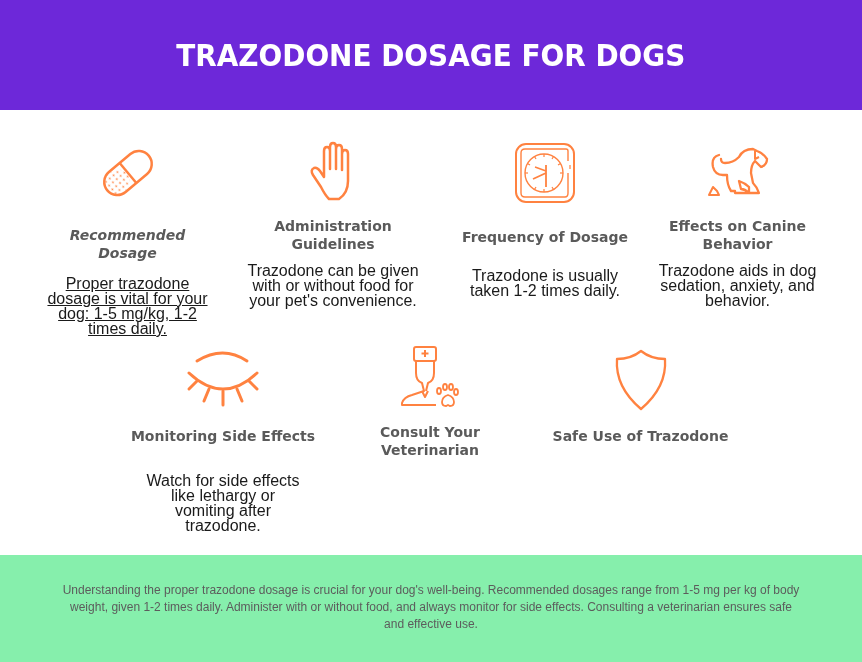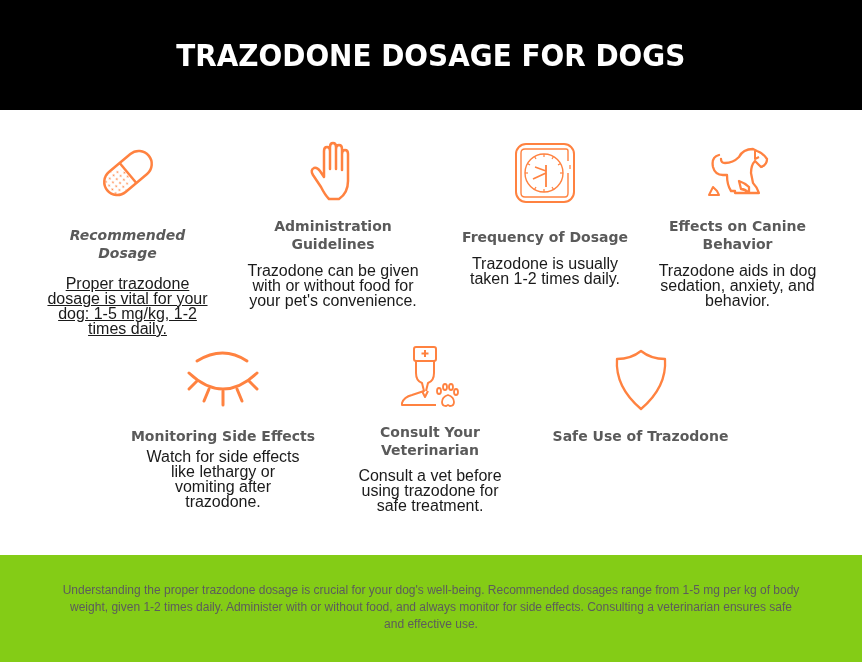--- a/index.html
+++ b/index.html
@@ -1,21 +1,21 @@
 <!DOCTYPE html>
 <html><head>
   <meta charset="utf-8">
   <style>
     * { margin: 0; padding: 0; box-sizing: border-box; }
     html, body { width: 862px; height: 662px; overflow: hidden; background: #ffffff; }
     body { font-family: "Liberation Sans", "DejaVu Sans", sans-serif; position: relative; }
 
     .header {
       position: absolute; left: 0; top: 0; width: 862px; height: 110px;
-      background: #000000;
+      background: #6d28d9;
       display: flex; align-items: center; justify-content: center;
     }
     .header h1 {
       color: #ffffff; font-family: "DejaVu Sans", sans-serif; font-weight: bold;
       font-size: 30px; letter-spacing: 0px; transform: scaleX(0.93);
     }
 
     .card {
       position: absolute; text-align: center;
       display: flex; flex-direction: column; align-items: center;
@@ -26,21 +26,21 @@
       font-family: "DejaVu Sans", sans-serif; font-weight: bold; color: #5a5a5a;
       font-size: 14px; line-height: 18px;
     }
     .card-desc {
       font-family: "Liberation Sans", sans-serif; color: #1a1a1a;
       font-size: 16px; line-height: 15px;
     }
 
     .footer {
       position: absolute; left: 0; top: 555px; width: 862px; height: 107px;
-      background: #84cc16;
+      background: #86efac;
       display: flex; align-items: center; justify-content: center;
     }
     .footer p {
       width: 740px; text-align: center; color: #5c5c5c;
       font-family: "Liberation Sans", sans-serif; font-size: 12px; line-height: 17px;
       margin-top: -2px;
     }
   </style>
 </head>
 <body>
@@ -99,21 +99,21 @@
           <line x1="40.5" y1="48.5" x2="39" y2="46"></line>
         <line x1="14.5" y1="22.5" x2="17" y2="24"></line>
           <line x1="47.5" y1="22.5" x2="45" y2="24"></line>
       </g>
       <line x1="33" y1="24" x2="33" y2="46" stroke="#ff8240" stroke-width="1.8"></line>
       <line x1="33" y1="32" x2="20" y2="38" stroke="#ff8240" stroke-width="1.8"></line>
       <line x1="33" y1="30" x2="22" y2="26" stroke="#ff8240" stroke-width="1.5"></line>
     </svg>
   </div>
   <div class="card-title" style="margin-top:20px;">Frequency of Dosage</div>
-  <div class="card-desc" style="margin-top:10px; width:175px;">Trazodone is usually taken 1-2 times daily.</div>
+  <div class="card-desc" style="margin-top:22px; width:175px;">Trazodone is usually taken 1-2 times daily.</div>
 </div>
 
 <div class="card" style="left:645px; top:138px; width:185px;">
   <div class="icon-wrap">
     <svg width="66" height="56" viewBox="0 0 66 56">
       <path d="M14 10 Q6 12 8 22 Q10 30 18 30 L22 30 Q22 40 26 46 L30 46 L30 48 L44 48 Q40 44 36 44 L34 36 Q40 38 44 42 L44 48 L54 48 Q52 42 48 38 L46 28 Q46 20 50 16 L56 22 Q62 20 62 14 Q58 8 52 6 L48 4 Q38 4 34 12 Q28 18 20 18 Q16 18 16 14" fill="none" stroke="#ff8240" stroke-width="2.3" stroke-linejoin="round" stroke-linecap="round"></path>
       <path d="M50 6 L50 14 L54 12" fill="none" stroke="#ff8240" stroke-width="2" stroke-linejoin="round"></path>
       <path d="M4 50 L8 42 L12 46 L14 50 Z" fill="none" stroke="#ff8240" stroke-width="2" stroke-linejoin="round"></path>
     </svg>
   </div>
@@ -129,41 +129,40 @@
       <g stroke="#ff8240" stroke-width="3" stroke-linecap="round">
         <line x1="14" y1="34" x2="6" y2="42"></line>
         <line x1="26" y1="42" x2="21" y2="54"></line>
         <line x1="40" y1="44" x2="40" y2="58"></line>
         <line x1="54" y1="42" x2="59" y2="54"></line>
         <line x1="66" y1="34" x2="74" y2="42"></line>
       </g>
     </svg>
   </div>
   <div class="card-title" style="margin-top:12px;">Monitoring Side Effects</div>
-  <div class="card-desc" style="margin-top:4px; width:160px;">Watch for side effects like lethargy or vomiting after trazodone.</div>
+  <div class="card-desc" style="margin-top:28px; width:160px;">Watch for side effects like lethargy or vomiting after trazodone.</div>
 </div>
 
 <div class="card" style="left:340px; top:341px; width:180px;">
   <div class="icon-wrap">
     <svg width="64" height="66" viewBox="0 0 64 66">
       <rect x="16" y="4" width="22" height="14" rx="2" fill="none" stroke="#ff8240" stroke-width="2"></rect>
       <line x1="27" y1="7" x2="27" y2="14" stroke="#ff8240" stroke-width="2"></line>
       <line x1="23.5" y1="10.5" x2="30.5" y2="10.5" stroke="#ff8240" stroke-width="2"></line>
       <path d="M18 18 L18 30 Q18 38 24 40 L26 48 L14 52 Q6 54 4 60 L4 62 L38 62" fill="none" stroke="#ff8240" stroke-width="2" stroke-linejoin="round"></path>
       <path d="M36 18 L36 30 Q36 38 30 40 L28 48" fill="none" stroke="#ff8240" stroke-width="2" stroke-linejoin="round"></path>
       <path d="M24 48 L27 54 L30 48" fill="none" stroke="#ff8240" stroke-width="2" stroke-linejoin="round"></path>
       <ellipse cx="41" cy="48" rx="2" ry="3" fill="none" stroke="#ff8240" stroke-width="1.8"></ellipse>
       <ellipse cx="47" cy="44" rx="2" ry="3" fill="none" stroke="#ff8240" stroke-width="1.8"></ellipse>
       <ellipse cx="53" cy="44" rx="2" ry="3" fill="none" stroke="#ff8240" stroke-width="1.8"></ellipse>
       <ellipse cx="58" cy="49" rx="2" ry="3" fill="none" stroke="#ff8240" stroke-width="1.8"></ellipse>
       <path d="M50 52 Q44 54 44 59 Q44 63 48 63 L50 62 L52 63 Q56 63 56 59 Q56 54 50 52 Z" fill="none" stroke="#ff8240" stroke-width="1.8"></path>
     </svg>
   </div>
   <div class="card-title" style="margin-top:12px; width:120px;">Consult Your Veterinarian</div>
-  <div class="card-desc" style="margin-top:9px; width:170px;">Consult a vet before using trazodone for safe treatment.</div>
 </div>
 
 <div class="card" style="left:548px; top:345px; width:185px;">
   <div class="icon-wrap">
     <svg width="60" height="66" viewBox="0 0 60 66">
       <path d="M30 4 Q40 12 54 12 Q56 40 30 62 Q4 40 6 12 Q20 12 30 4 Z" fill="none" stroke="#ff8240" stroke-width="2.3" stroke-linejoin="round"></path>
     </svg>
   </div>
   <div class="card-title" style="margin-top:12px;">Safe Use of Trazodone</div>
 </div>

